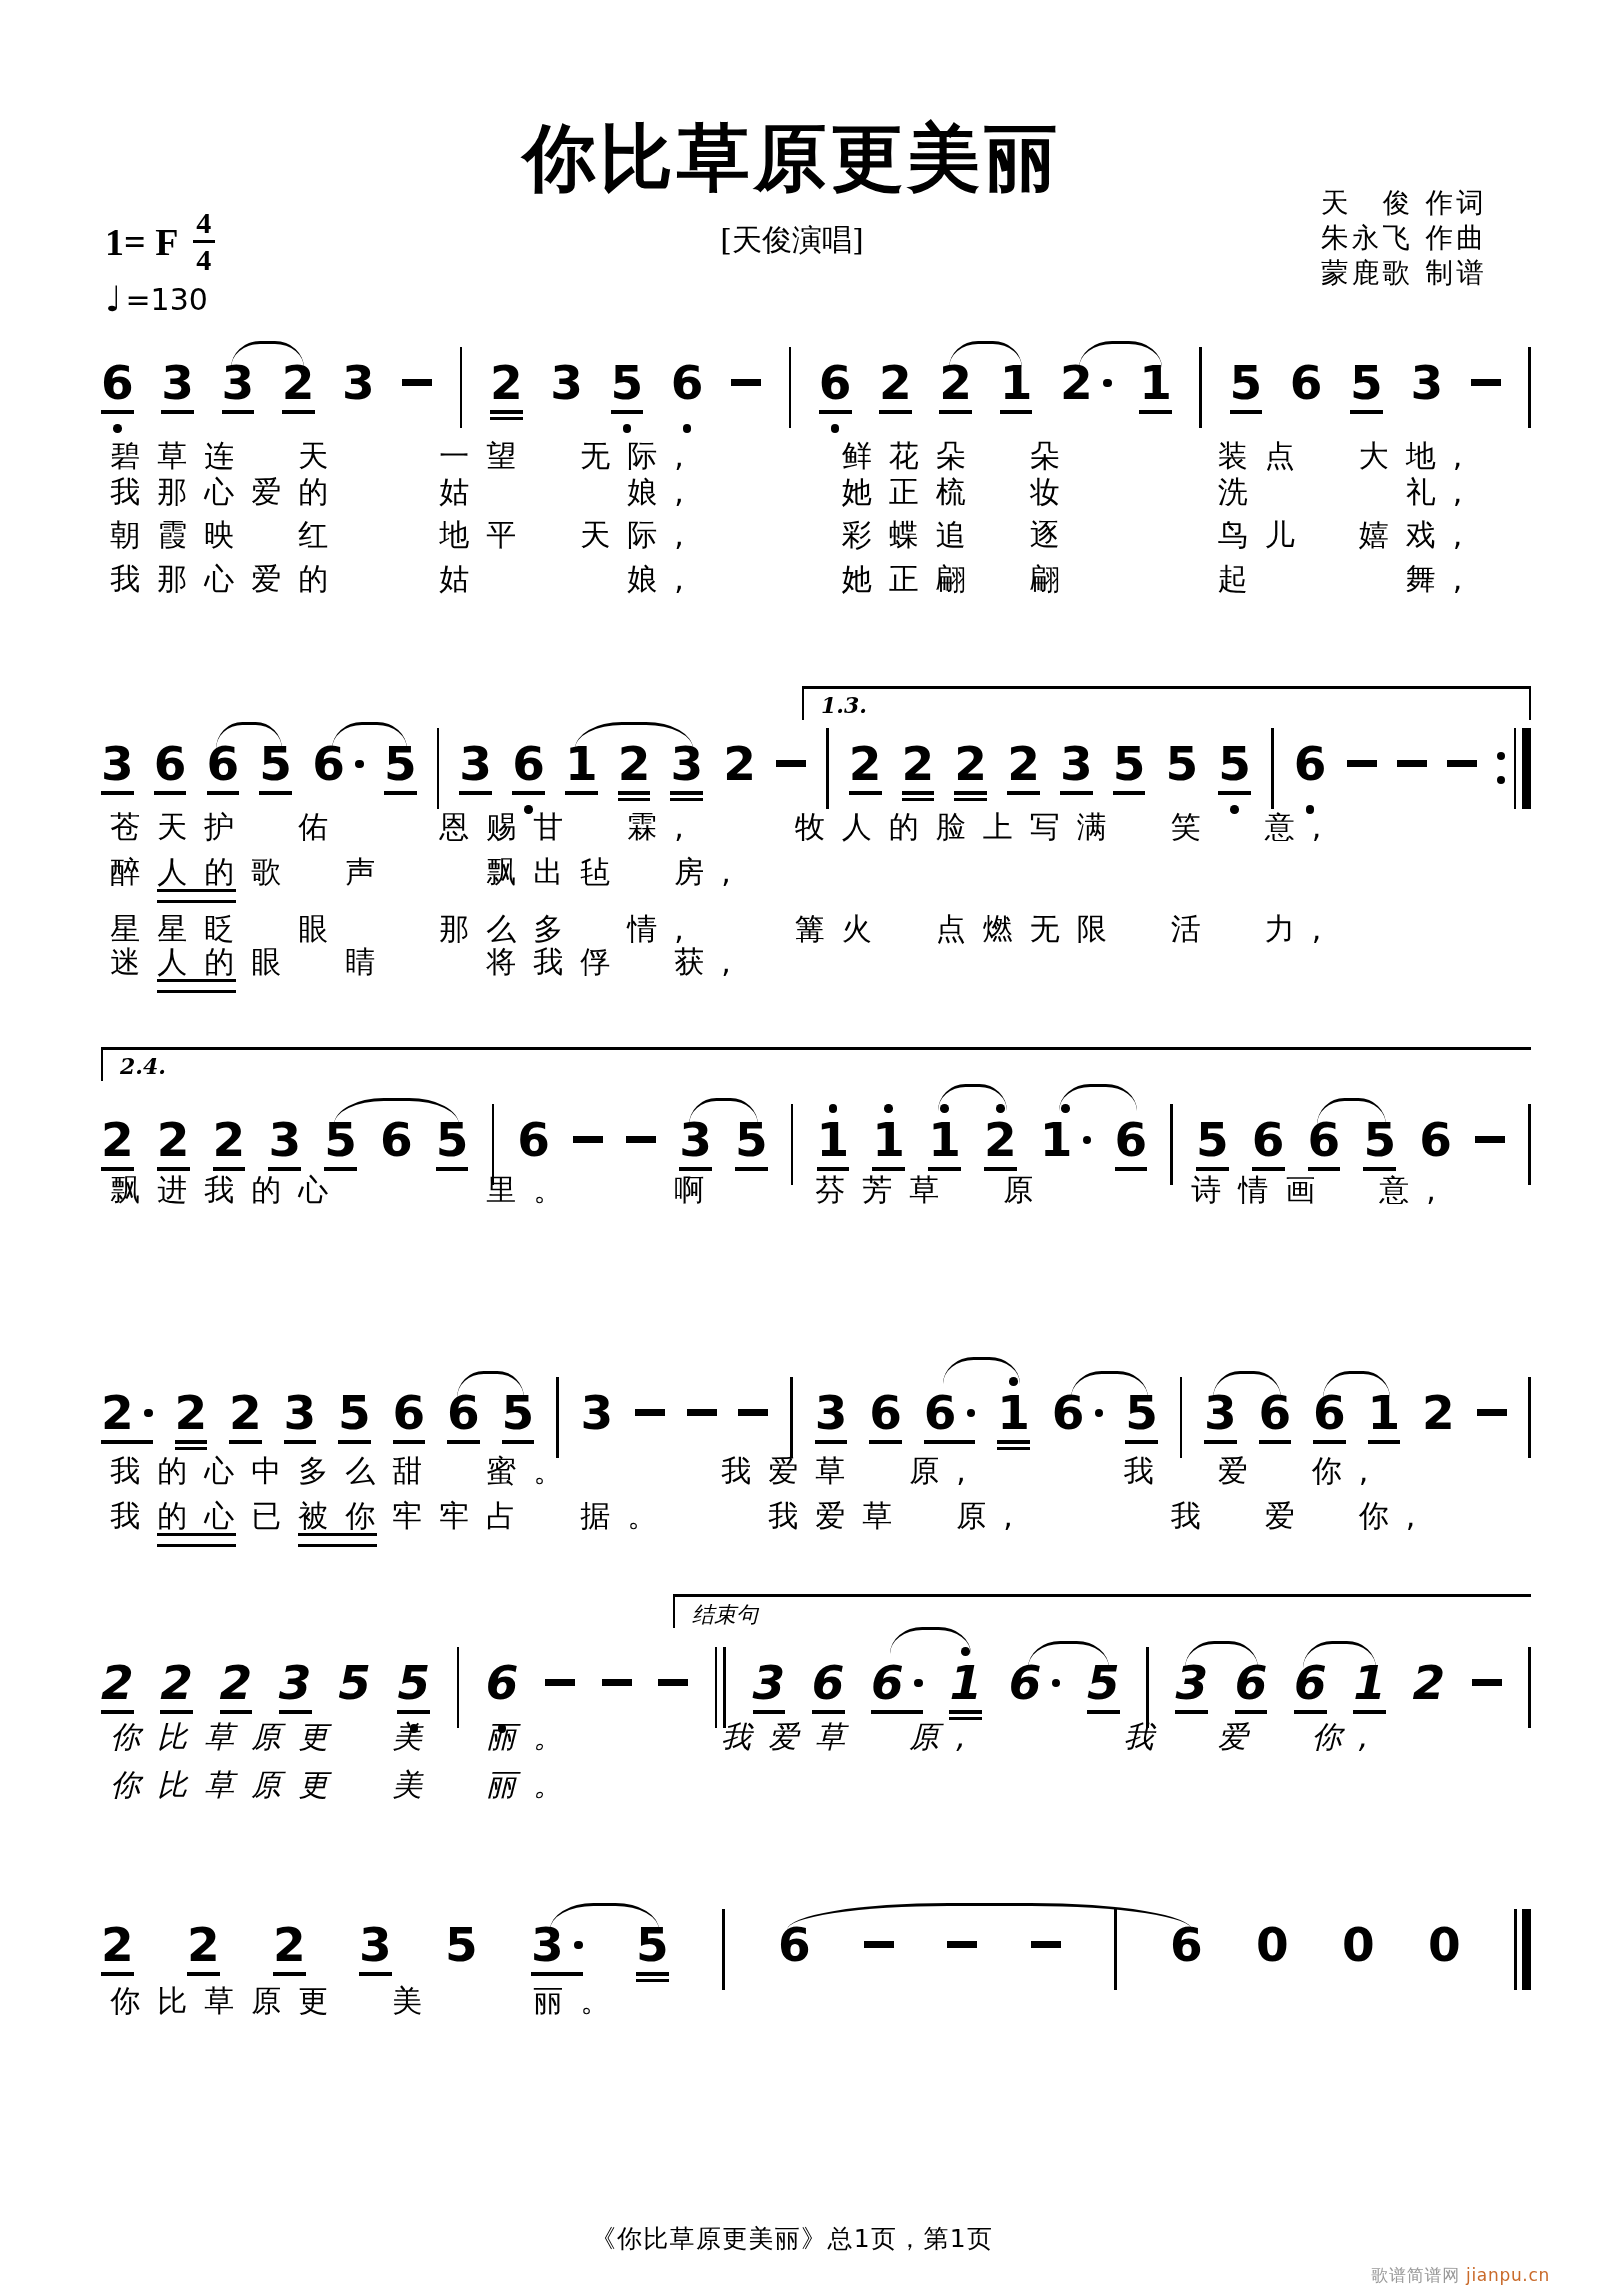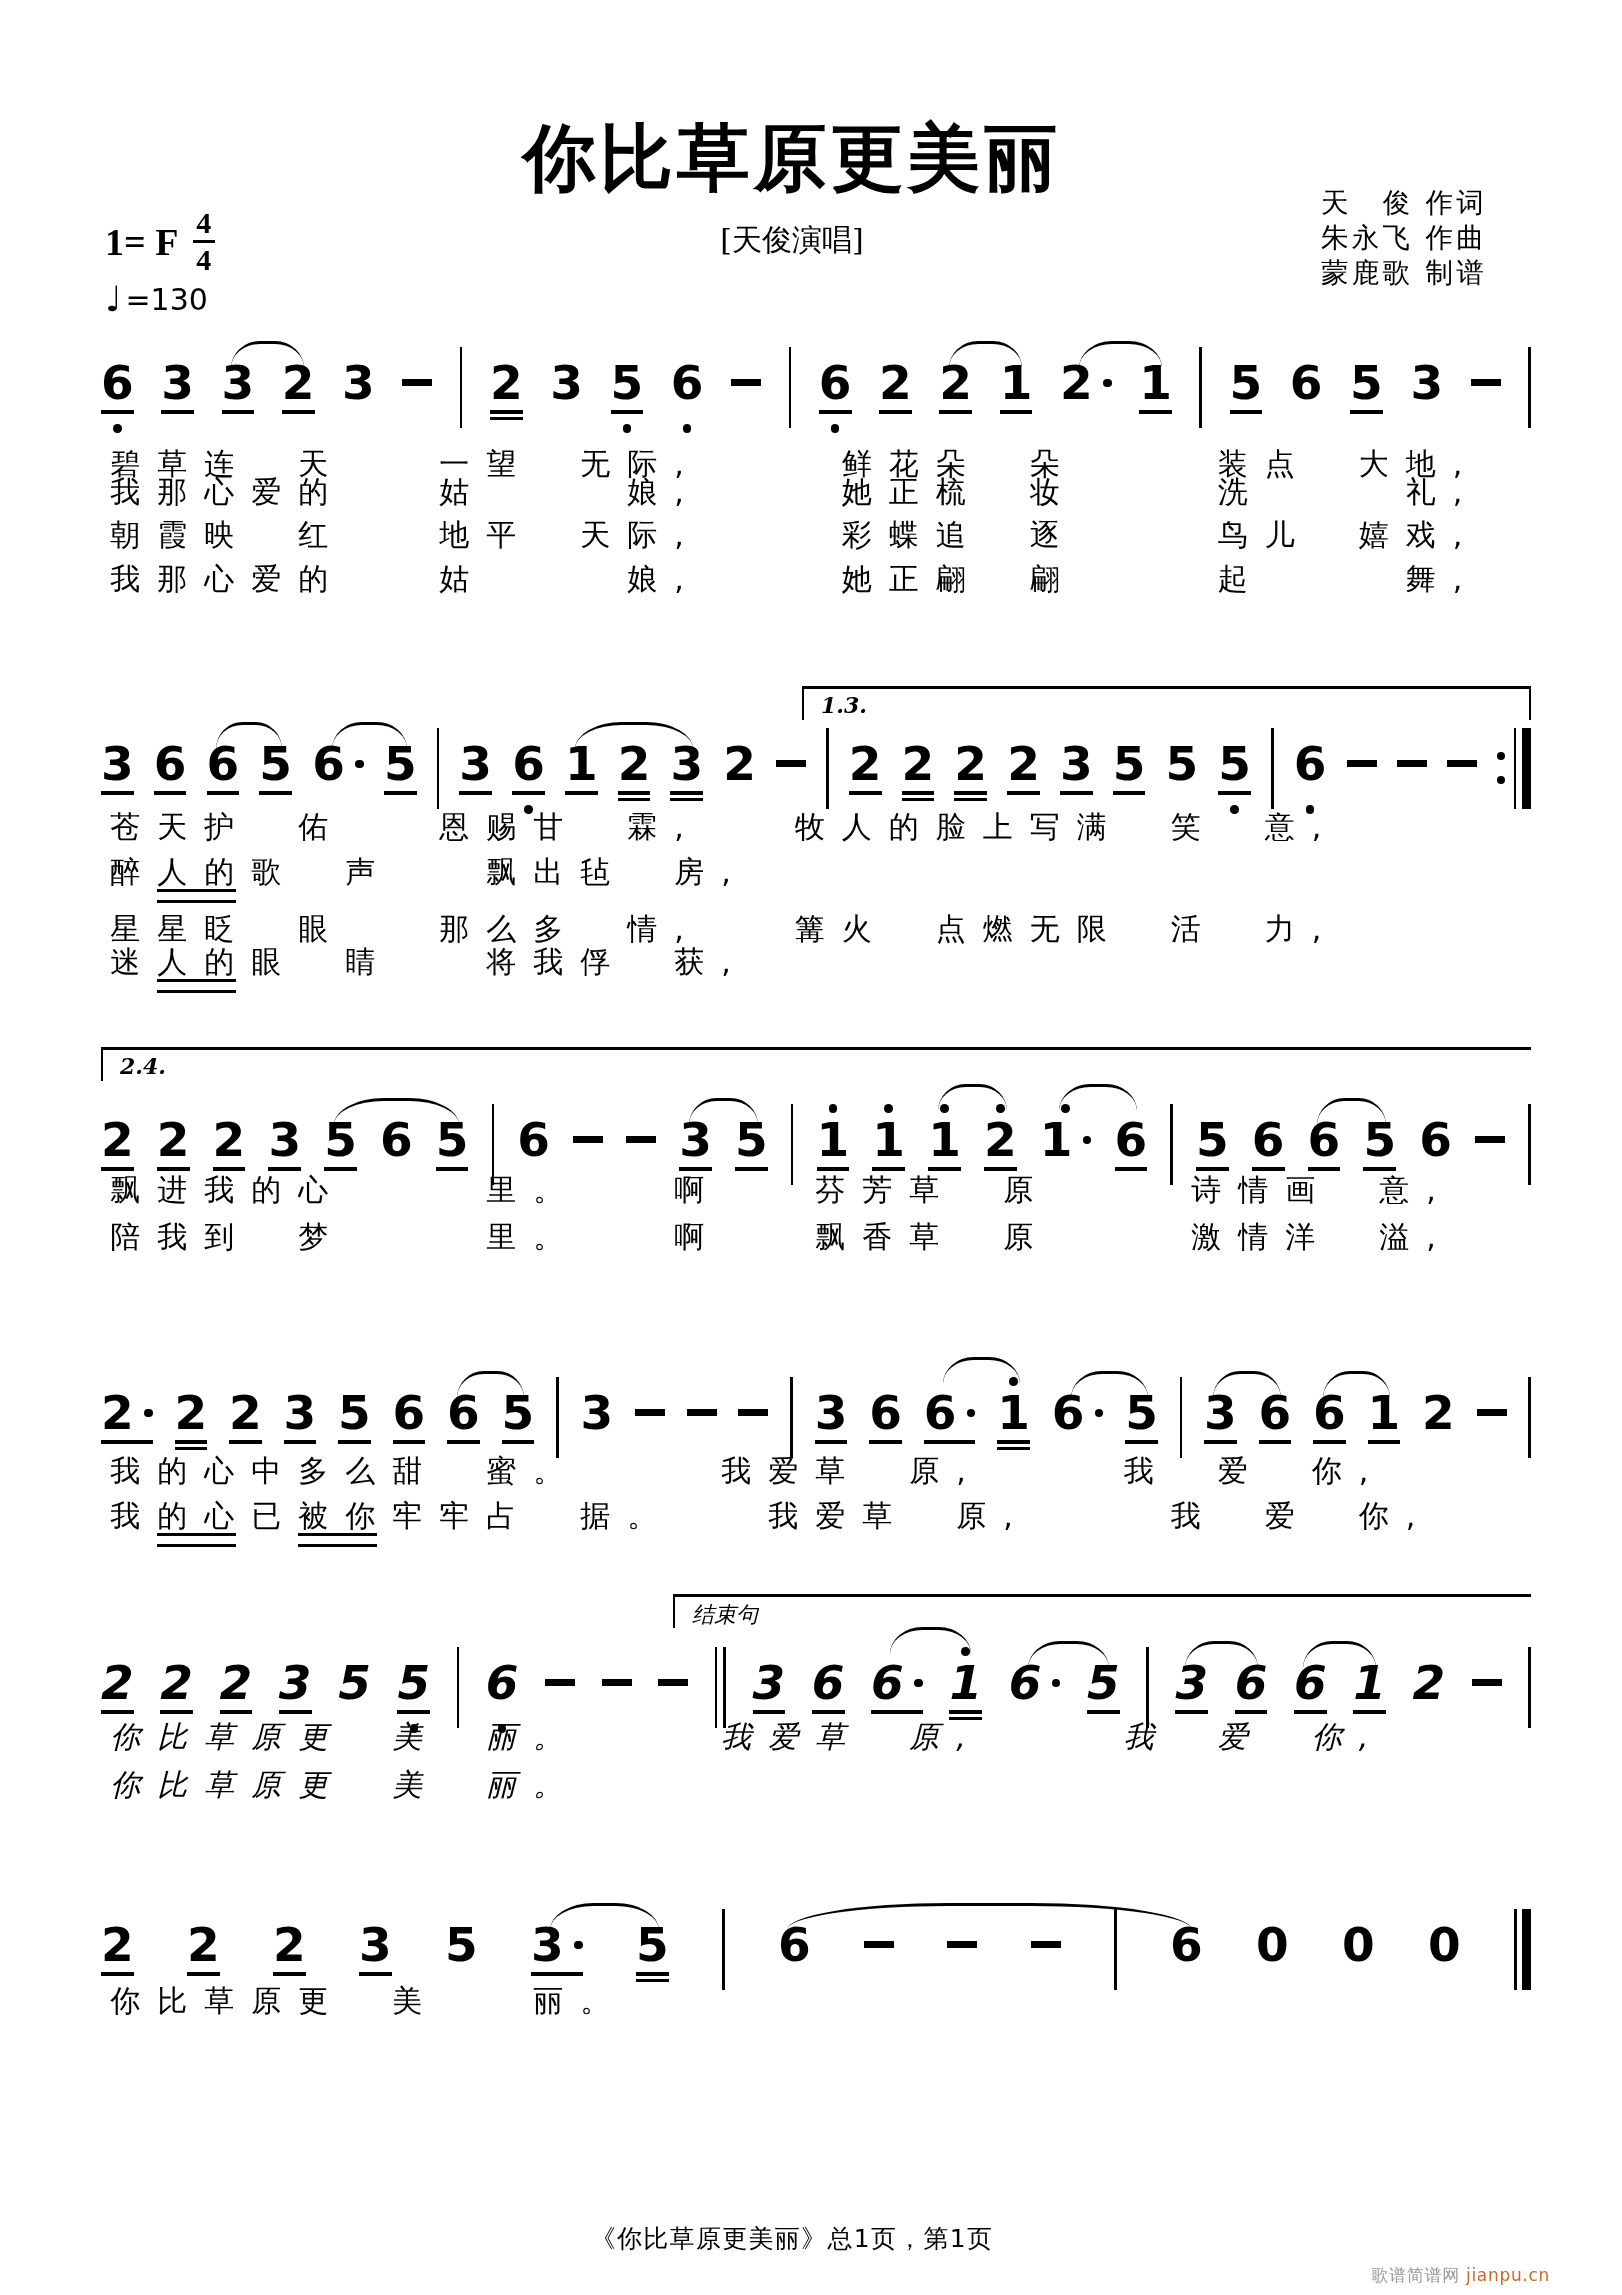--- a/index.html
+++ b/index.html
@@ -283,21 +283,21 @@
             <div class="lo"></div>
           </div>
           <div class="dash"></div>
           <div class="barwrap">
             <div class="bline"></div>
           </div>
           <div class="slur" style="left: 130px; width: 73px; top: 1.3px;"></div>
           <div class="slur" style="left: 848px; width: 73px; top: 1.3px;"></div>
           <div class="slur" style="left: 978px; width: 83px; top: 1.3px;"></div>
         </div>
-        <div class="lyr" style="top: 104px;">碧草连　天　　一望　无际,　　　鲜花朵　朵　　　装点　大地,</div>
+        <div class="lyr" style="top: 96px;">碧草连　天　　一望　无际,　　　鲜花朵　朵　　　装点　大地,</div>
         <div class="lyr" style="top: 132px;">我那心爱的　　姑　　　娘,　　　她正梳　妆　　　洗　　　礼,</div>
         <div class="lyr" style="top: 175px;">朝霞映　红　　地平　天际,　　　彩蝶追　逐　　　鸟儿　嬉戏,</div>
         <div class="lyr" style="top: 219px;">我那心爱的　　姑　　　娘,　　　她正翩　翩　　　起　　　舞,</div>
       </div>
       <div class="system" style="top: 721px;">
         <div class="volta rt" style="left: 701px; width: 729px; top: -35px;"><span class="vlabel num">1.3.</span></div>
         <div class="notes">
           <div class="tok">
             <div class="hi"></div>
             <div class="drow">
@@ -772,21 +772,20 @@
           <div class="barwrap">
             <div class="bline"></div>
           </div>
           <div class="slur" style="left: 233px; width: 125px; top: 1.3px;"></div>
           <div class="slur" style="left: 588px; width: 69px; top: 1.3px;"></div>
           <div class="slur" style="left: 837px; width: 69px; top: -13px;"></div>
           <div class="slur" style="left: 958px; width: 78px; top: -13px;"></div>
           <div class="slur" style="left: 1216px; width: 69px; top: 1.3px;"></div>
         </div>
         <div class="lyr" style="top: 73px;">飘进我的心　　　里。　　啊　　芬芳草　原　　　诗情画　意,</div>
-        <div class="lyr" style="top: 120px;">陪我到　梦　　　里。　　啊　　飘香草　原　　　激情洋　溢,</div>
       </div>
       <div class="system" style="top: 1370px;">
         <div class="notes">
           <div class="tok">
             <div class="hi"></div>
             <div class="drow">
               <span class="digit">2</span>
               <span class="aug"></span>
             </div>
             <div class="under">

